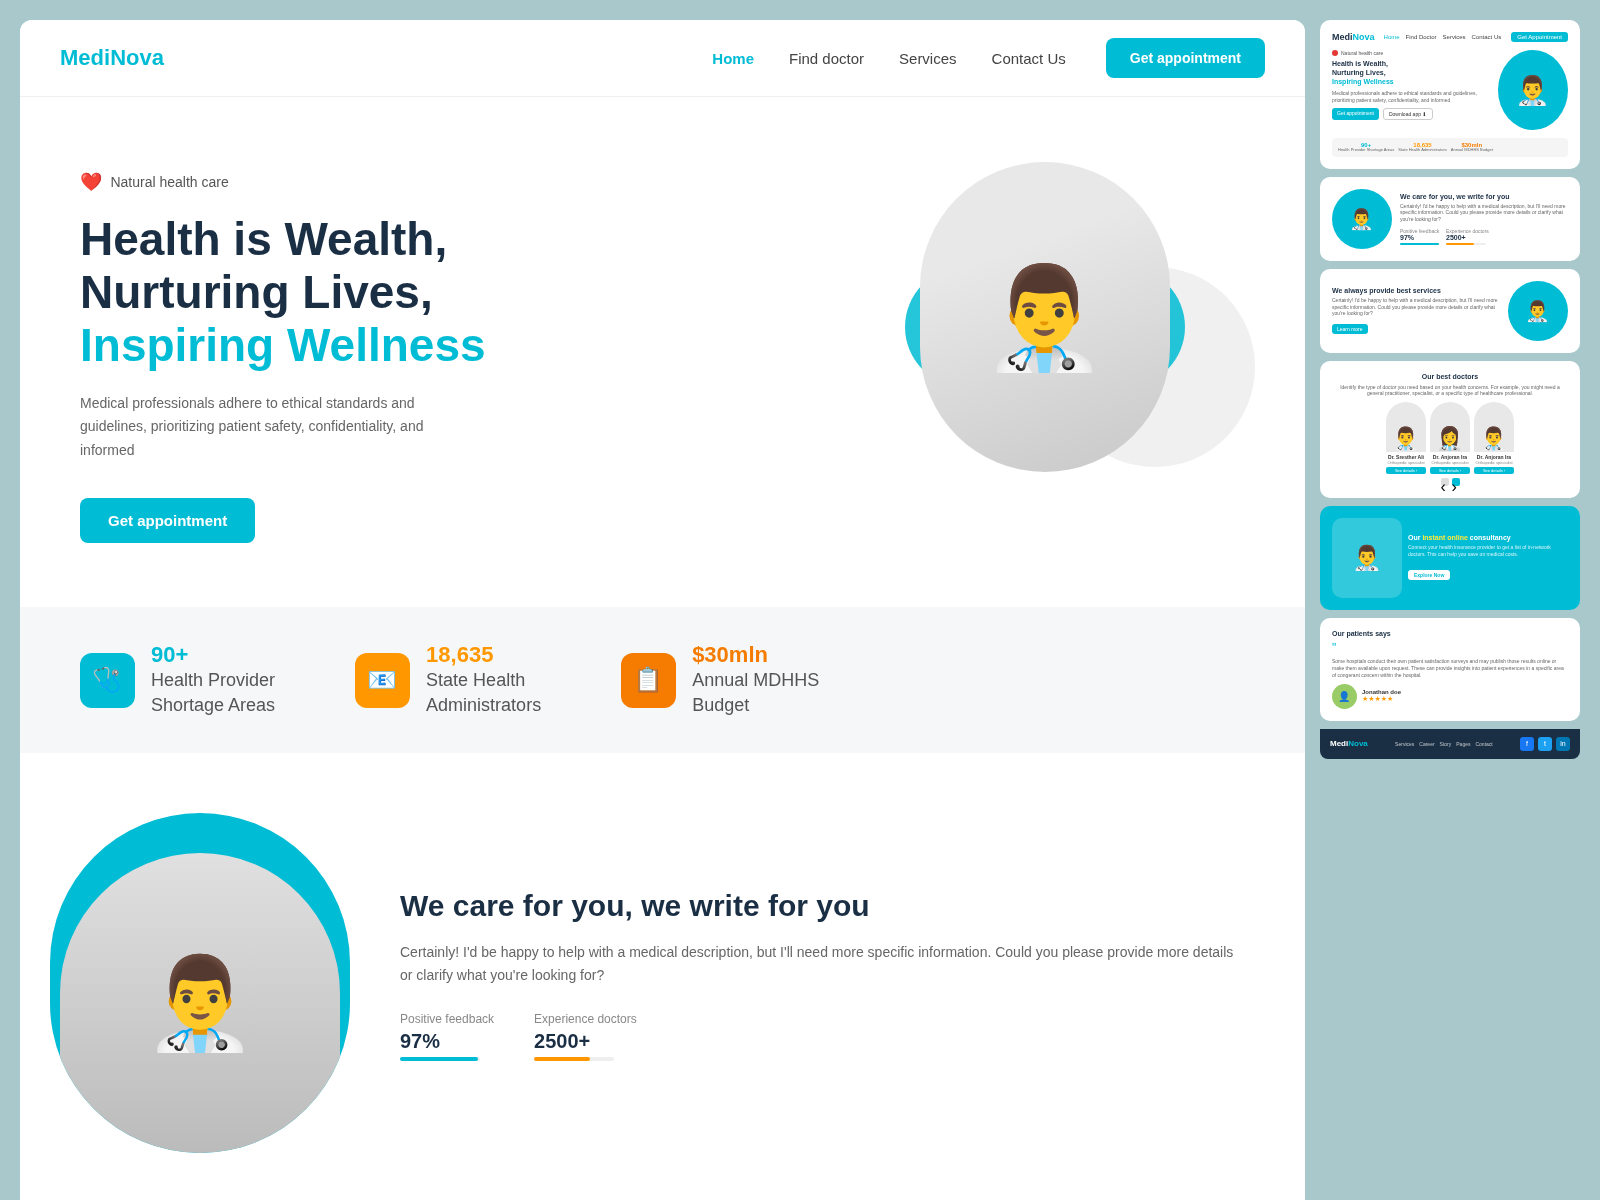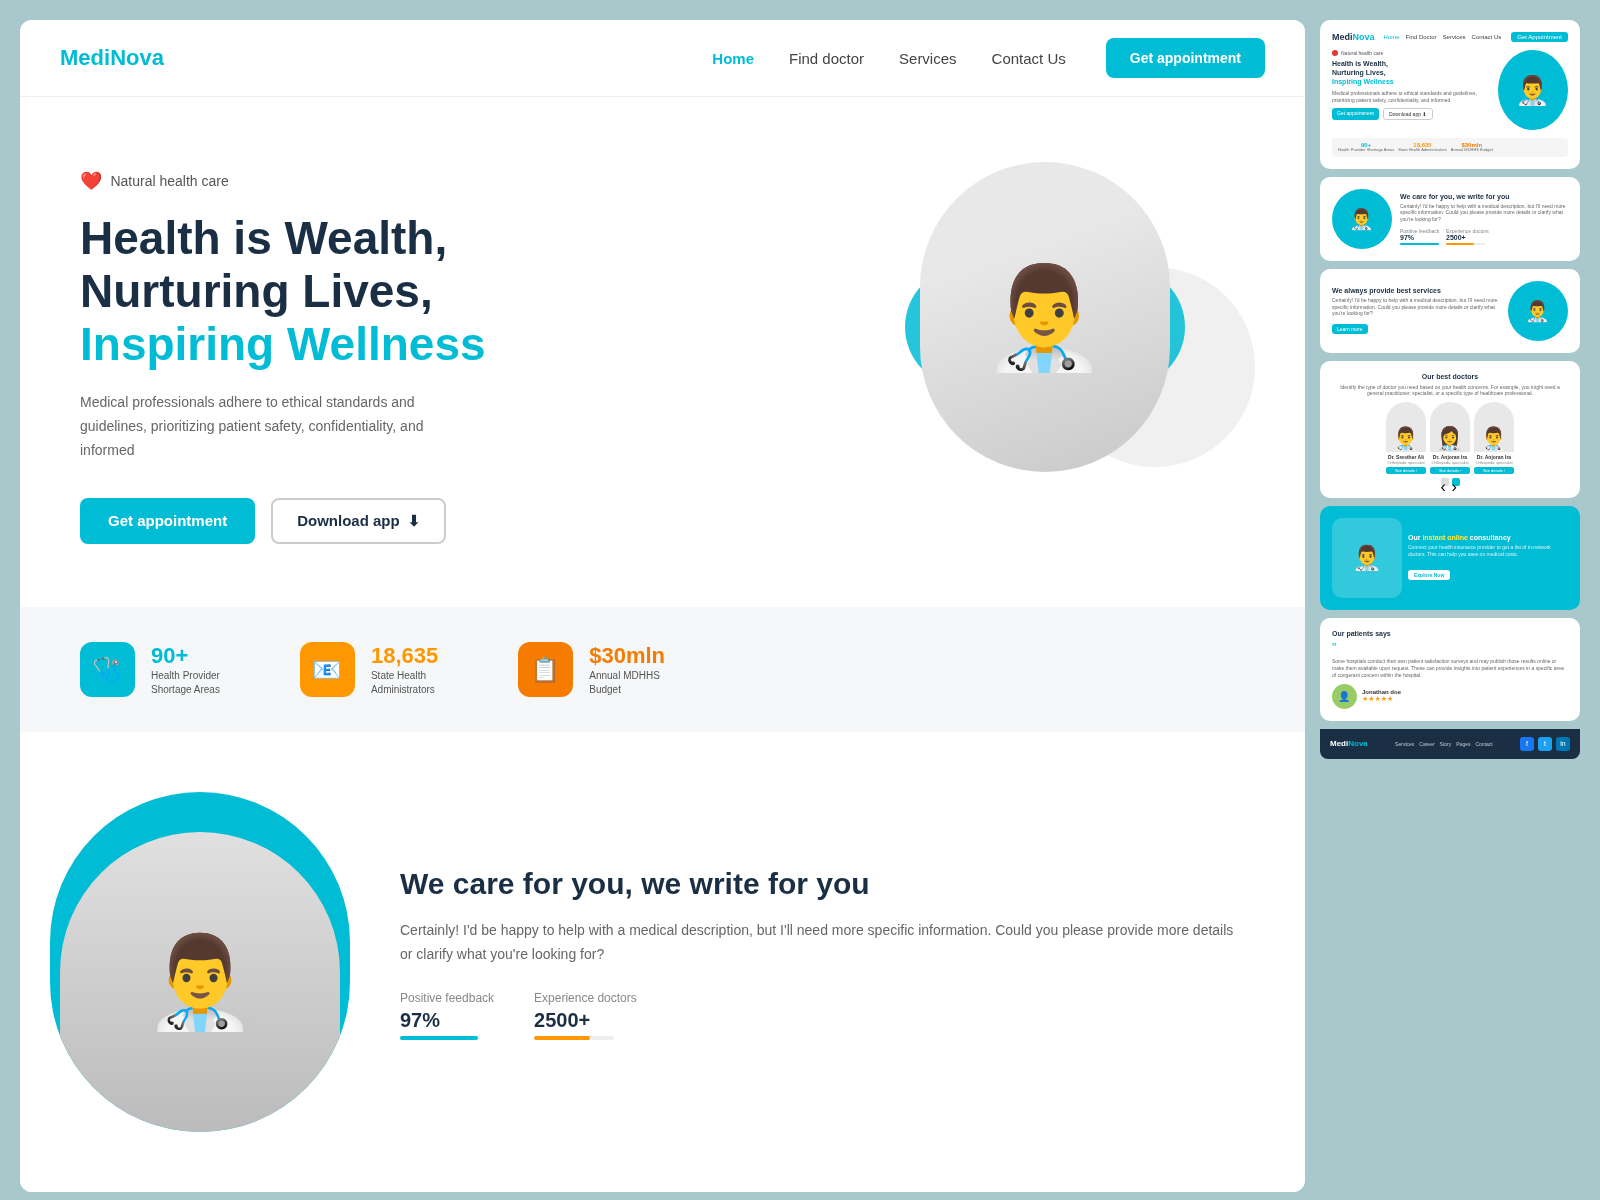--- a/index.html
+++ b/index.html
@@ -209,21 +209,21 @@
     .stat-icon-box.orange { background: #ff9800; }
     .stat-icon-box.orange2 { background: #f57c00; }
     .stat-text .stat-number {
       font-size: 22px;
       font-weight: 800;
       color: #00bcd4;
     }
     .stat-text .stat-number.orange { color: #ff9800; }
     .stat-text .stat-number.orange2 { color: #f57c00; }
     .stat-text .stat-label {
-      font-size: 10px;
+      font-size: 18px;
       color: #555;
       font-weight: 500;
       line-height: 1.4;
       max-width: 140px;
     }
 
     
     .care-section {
       display: flex;
       align-items: center;
@@ -494,24 +494,20 @@
           <span class="hero-badge-text">Natural health care</span>
         </div>
         <div class="hero-title">
           <div>Health is Wealth,</div>
           <div>Nurturing Lives,</div>
           <div class="hero-title-accent">Inspiring Wellness</div>
         </div>
         <p class="hero-desc">Medical professionals adhere to ethical standards and guidelines, prioritizing patient safety, confidentiality, and informed</p>
         <div class="hero-buttons">
           <button class="btn-get-appt">Get appointment</button>
-          <button class="btn-download">
-            <span>Download app</span>
-            <span>⬇</span>
-          </button>
         </div>
       </div>
 
       <div class="hero-image-area">
 
         <div class="deco-circle"></div>
 
         <div style="position:absolute; right:60px; top:20px; width:320px; height:320px; z-index:1;">
           <svg viewBox="0 0 320 320" xmlns="http://www.w3.org/2000/svg">
 

